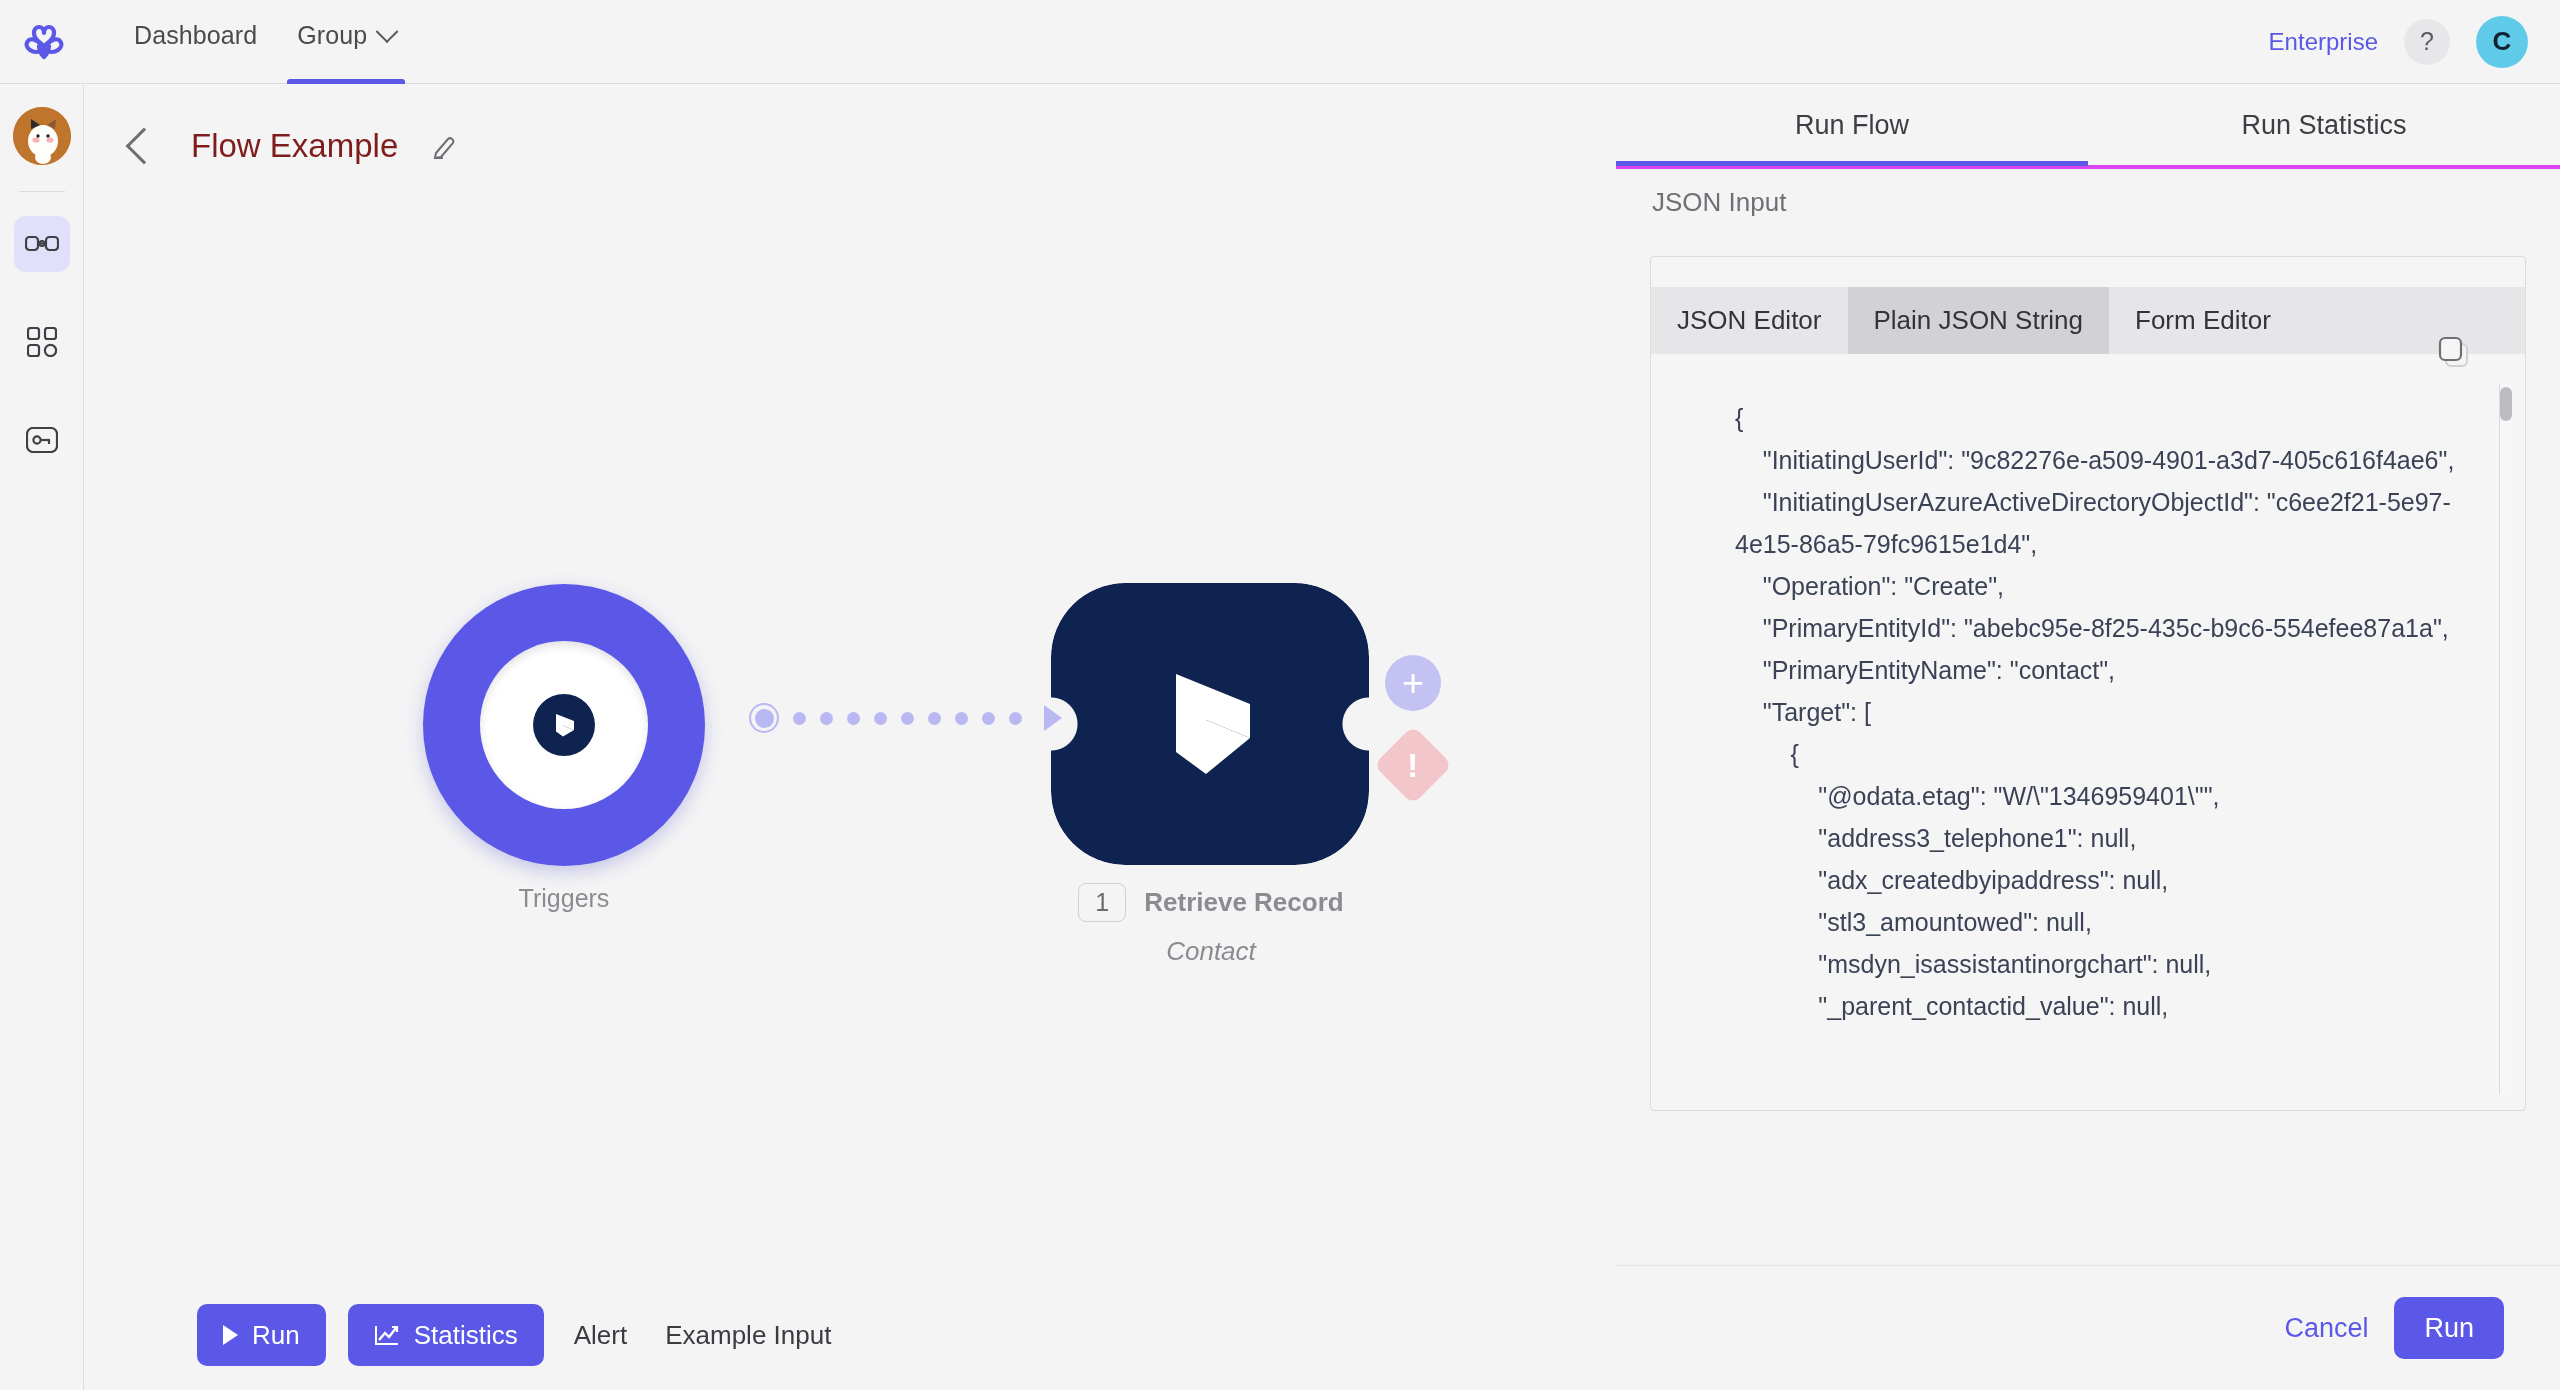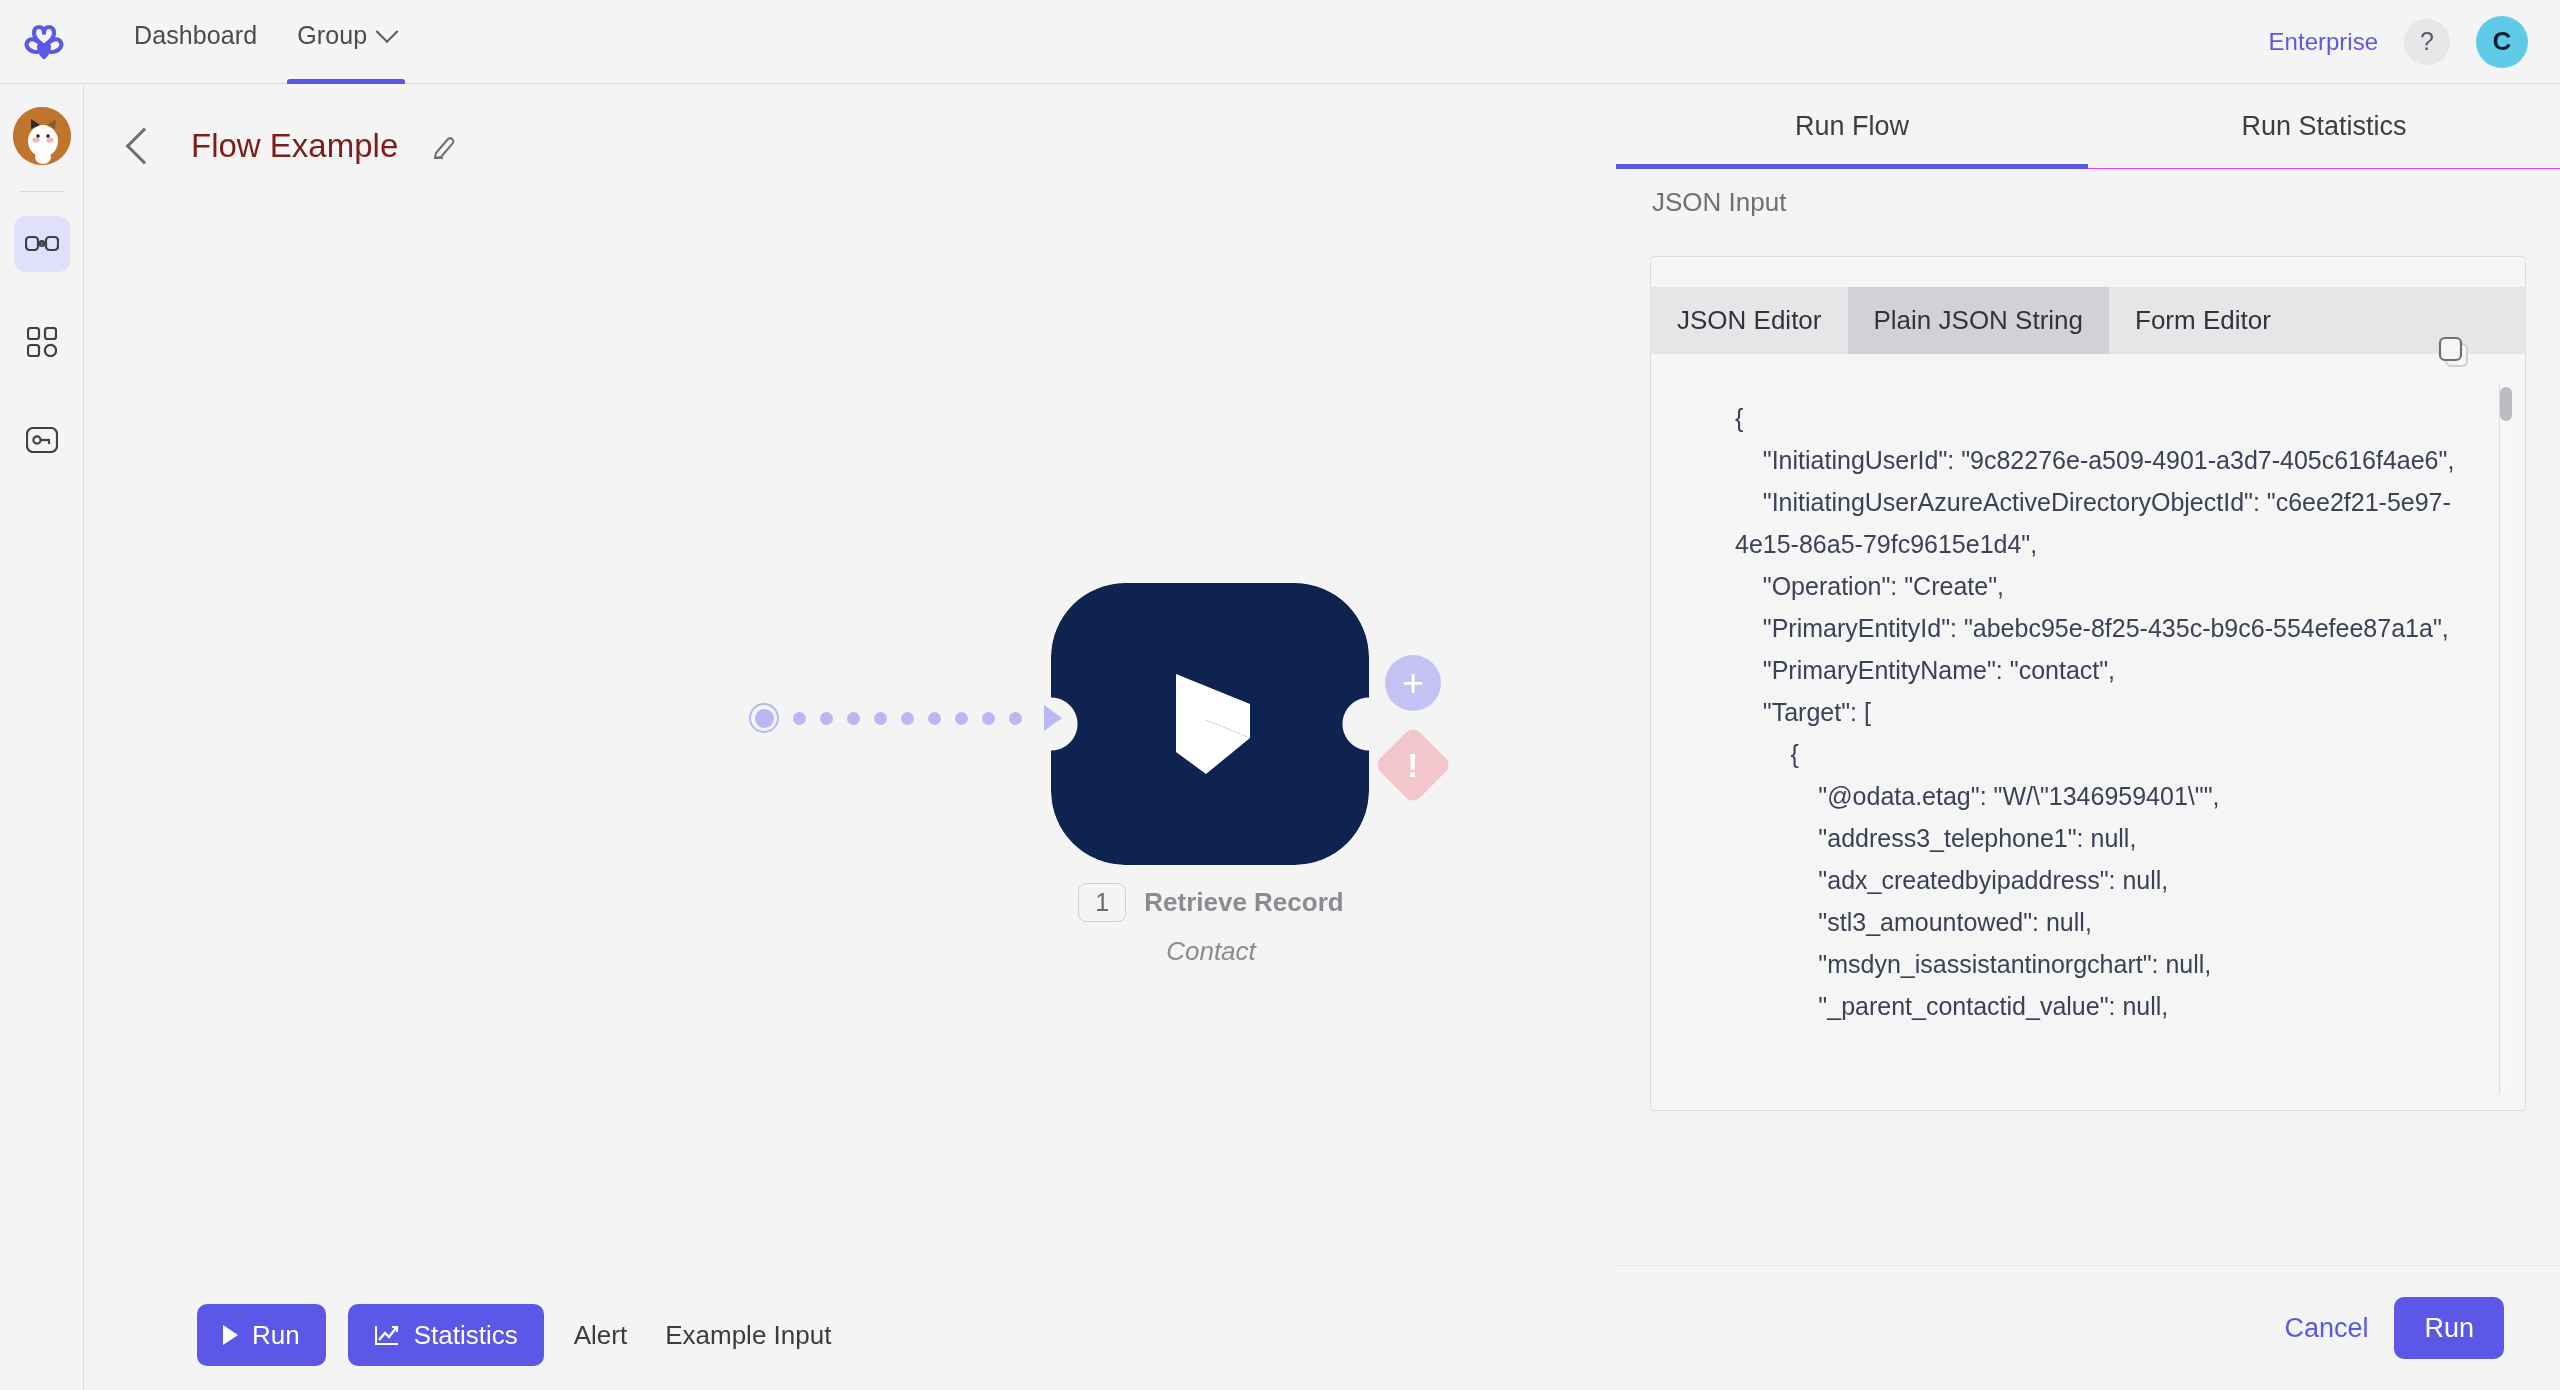--- a/index.html
+++ b/index.html
@@ -150,21 +150,21 @@
     display: flex; align-items: center; gap: 14px; font-family: inherit;
   }
   .tri-right { width: 0; height: 0; border-left: 15px solid #fff; border-top: 10px solid transparent; border-bottom: 10px solid transparent; }
   .link-text { font-size: 26px; color: #3b3b41; cursor: pointer; padding: 0 8px; }
 
   
   .panel {
     position: absolute; left: 1616px; top: 85px; width: 944px; height: 1305px;
     background: #f4f4f5;
   }
-  .panel-tabs { display: flex; height: 84px; border-bottom: 1px solid #d946ef; }
+  .panel-tabs { display: flex; height: 84px; border-bottom: 4px solid #d946ef; }
   .panel-tab {
     flex: 1; display: flex; align-items: center; justify-content: center;
     font-size: 27px; color: #3d3d43; cursor: pointer; position: relative;
   }
   .panel-tab.active::after {
     content: ""; position: absolute; left: 0; right: 0; bottom: -1px;
     height: 5px; background: #5b58e8;
   }
   .panel-label { margin: 18px 0 0 36px; font-size: 26px; color: #6f6f75; }
 
@@ -294,20 +294,33 @@
       <div class="back-arrow"></div>
       <div class="flow-title">Flow Example</div>
       <div class="pencil">
         <svg width="26" height="26" viewBox="0 0 26 26">
           <path d="M4 20 L16 6 a3.2 3.2 0 0 1 4.6 4.4 L9 24 L3 25 Z" fill="none" stroke="#6d6d73" stroke-width="2"></path>
           <line x1="3" y1="25.2" x2="11" y2="25.2" stroke="#6d6d73" stroke-width="2"></line>
         </svg>
       </div>
     </div>
 
+    <div class="node-triggers">
+      <div class="ring">
+        <div class="ring-inner">
+          <div class="d365-badge">
+            <svg width="28" height="30" viewBox="0 0 28 30">
+              <path d="M6 4 L24 11 L24 20 L13 15.5 L13 26.5 L6 21.5 Z" fill="#ffffff"></path>
+              <path d="M13 15.5 L24 20 L13 26.5 Z" fill="#ffffff"></path>
+            </svg>
+          </div>
+        </div>
+      </div>
+      <div class="node-caption">Triggers</div>
+    </div>
 
     <div class="connector">
       <span class="conn-start">
           <i></i>
         </span>
       <span class="conn-dot"></span>
       <span class="conn-dot"></span>
       <span class="conn-dot"></span>
       <span class="conn-dot"></span>
       <span class="conn-dot"></span>

